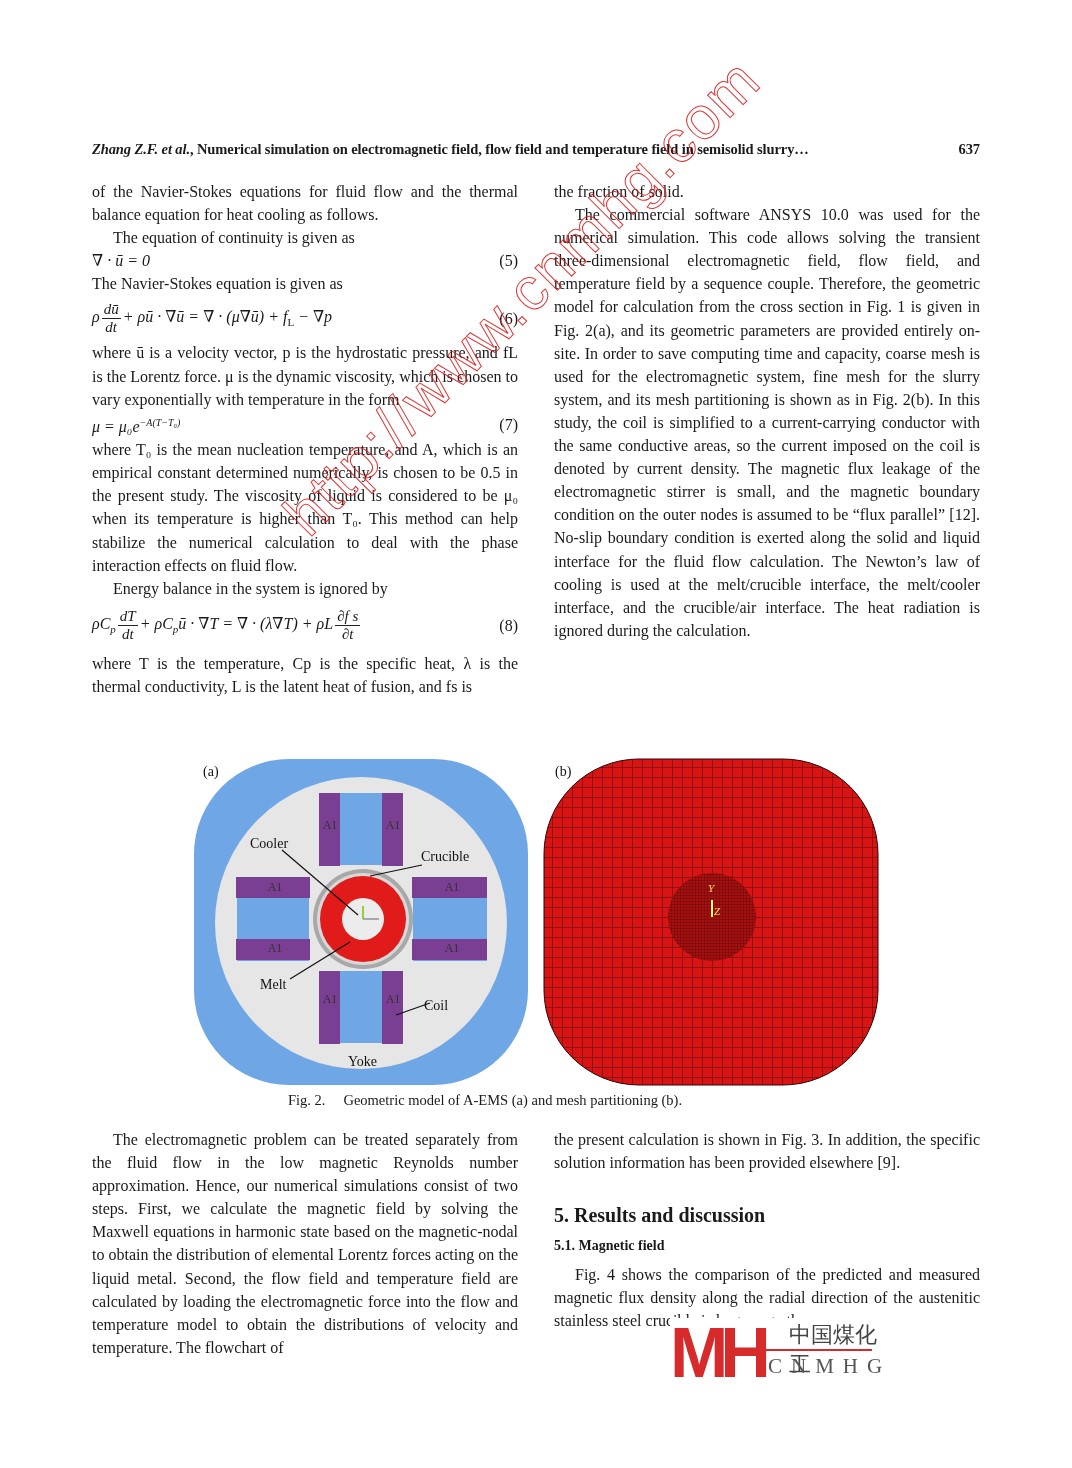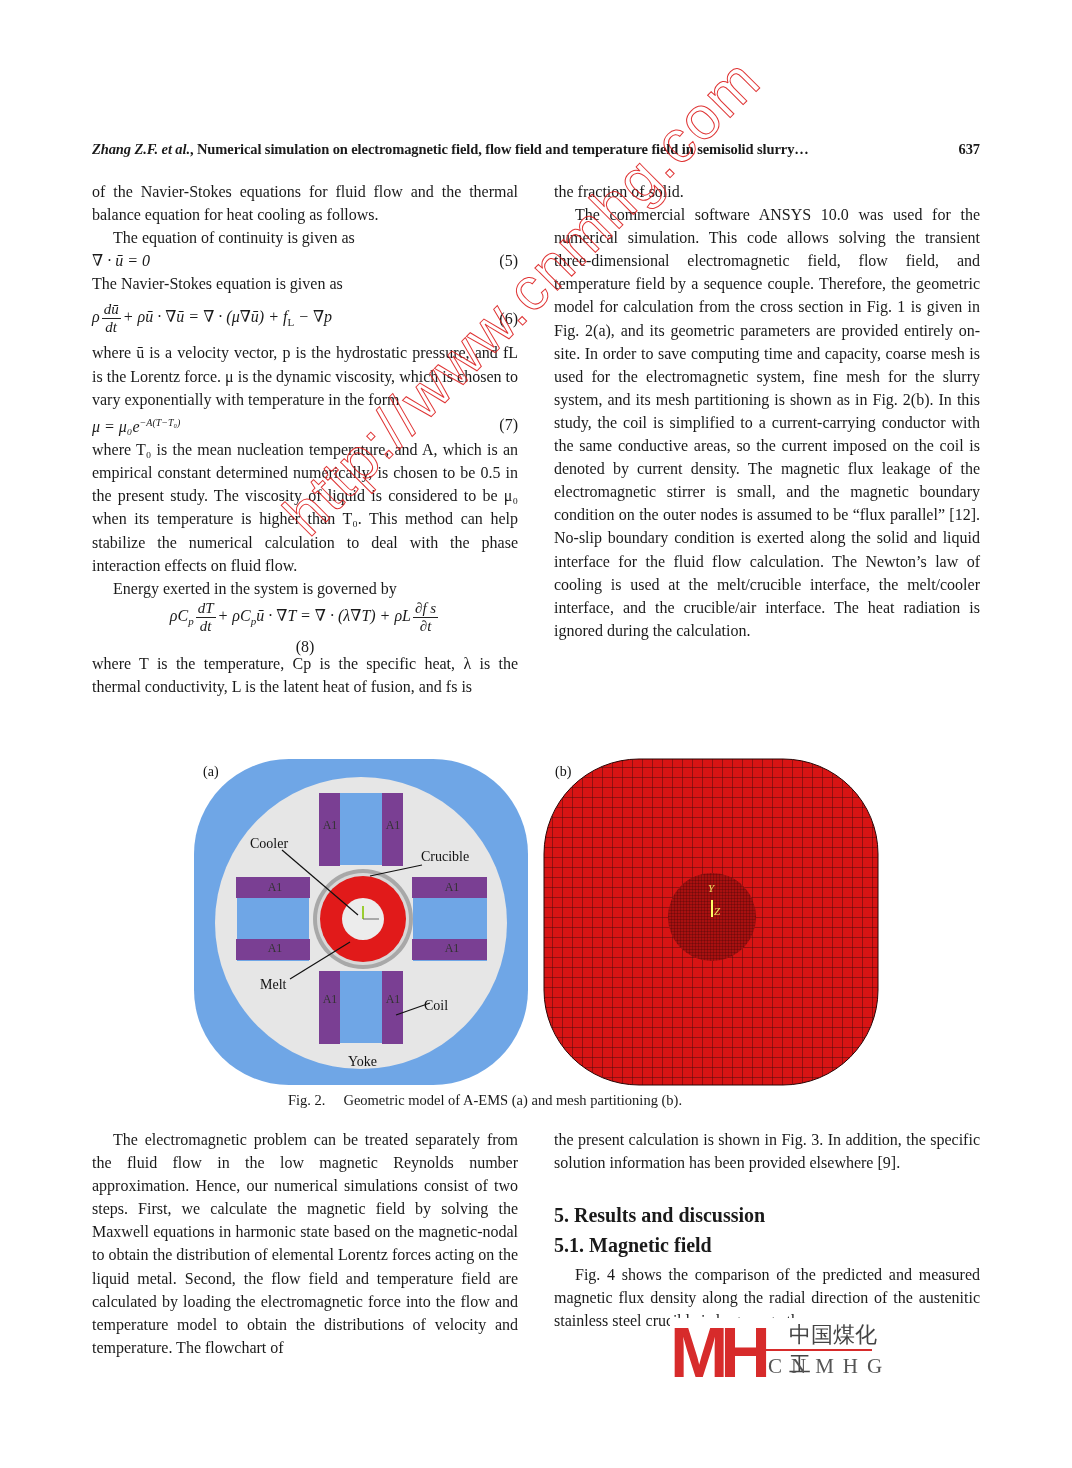--- a/index.html
+++ b/index.html
@@ -10,21 +10,21 @@
   .running-head i { font-weight:bold; }
   .col { position:absolute; width:426px; font-size:16px; line-height:23.1px; text-align:justify; }
   .col p { margin:0; }
   .ind { text-indent:21px; }
   .eq { display:flex; justify-content:space-between; align-items:center; font-style:italic; }
   .eq .num { font-style:normal; }
   .eq .frac { display:inline-flex; flex-direction:column; align-items:center; vertical-align:middle;
               font-size:15px; line-height:17px; margin:0 2px; }
   .eq .frac span:first-child { border-bottom:1px solid #222; padding:0 2px; }
   h2 { margin:0; font-size:20px; font-weight:bold; line-height:26px; }
-  h3 { margin:0; font-size:20px; font-weight:bold; line-height:23px; }
+  h3 { margin:0; font-size:14px; font-weight:bold; line-height:23px; }
   .figure { position:absolute; left:190px; top:757px; width:700px; height:330px; }
   .caption { position:absolute; left:0; top:1092px; width:970px; text-align:center; font-size:14.5px; font-weight:normal; }
   .caption .gap { display:inline-block; width:18px; }
   .watermark { position:absolute; left:270px; top:500px; transform:rotate(-45deg); transform-origin:left top;
                color:rgba(220,30,30,0.85); font-family:"Liberation Sans", sans-serif; font-size:60px;
                letter-spacing:2px; white-space:nowrap; pointer-events:none; -webkit-text-stroke:1px rgba(220,30,30,0.9);
                color:transparent; }
   .logo { position:absolute; left:670px; top:1318px; width:210px; height:68px; background:#fff; }
   .logo .mh { position:absolute; left:0; top:2px; color:#d72b2b; font-family:"Liberation Sans", sans-serif; font-weight:bold;
               font-size:70px; line-height:66px; letter-spacing:-8px; }
@@ -56,22 +56,22 @@
         </span><span>+ ρū · ∇ū = ∇ · (μ∇ū) + f</span><sub style="font-style:normal;font-size:11px;">L</sub><span> − ∇p</span>
     </span>
     <span class="num">(6)</span>
   </div>
   <p>where ū is a velocity vector, p is the hydrostatic pressure, and fL is the Lorentz force. μ is the dynamic viscosity, which is chosen to vary exponentially with temperature in the form</p>
   <div class="eq">
     <span><span>μ = μ₀e</span><sup style="font-size:10px;">−A(T−T₀)</sup></span>
     <span class="num">(7)</span>
   </div>
   <p>where T₀ is the mean nucleation temperature, and A, which is an empirical constant determined numerically, is chosen to be 0.5 in the present study. The viscosity of liquid is considered to be μ₀ when its temperature is higher than T₀. This method can help stabilize the numerical calculation to deal with the phase interaction effects on fluid flow.</p>
-  <p class="ind">Energy exerted in the system is governed by</p>
-  <div class="eq" style="height:52px;flex-direction:column;">
+  <p class="ind">Energy balance in the system is ignored by</p>
+  <div class="eq" style="height:52px;">
     <span>
       <span>ρC</span><sub style="font-size:11px;">p</sub><span class="frac">
           <span>dT</span>
           <span>dt</span>
         </span><span>+ ρC</span><sub style="font-size:11px;">p</sub><span>ū · ∇T = ∇ · (λ∇T) + ρL</span><span class="frac">
           <span>∂f s</span>
           <span>∂t</span>
         </span>
     </span>
     <span class="num">(8)</span>

